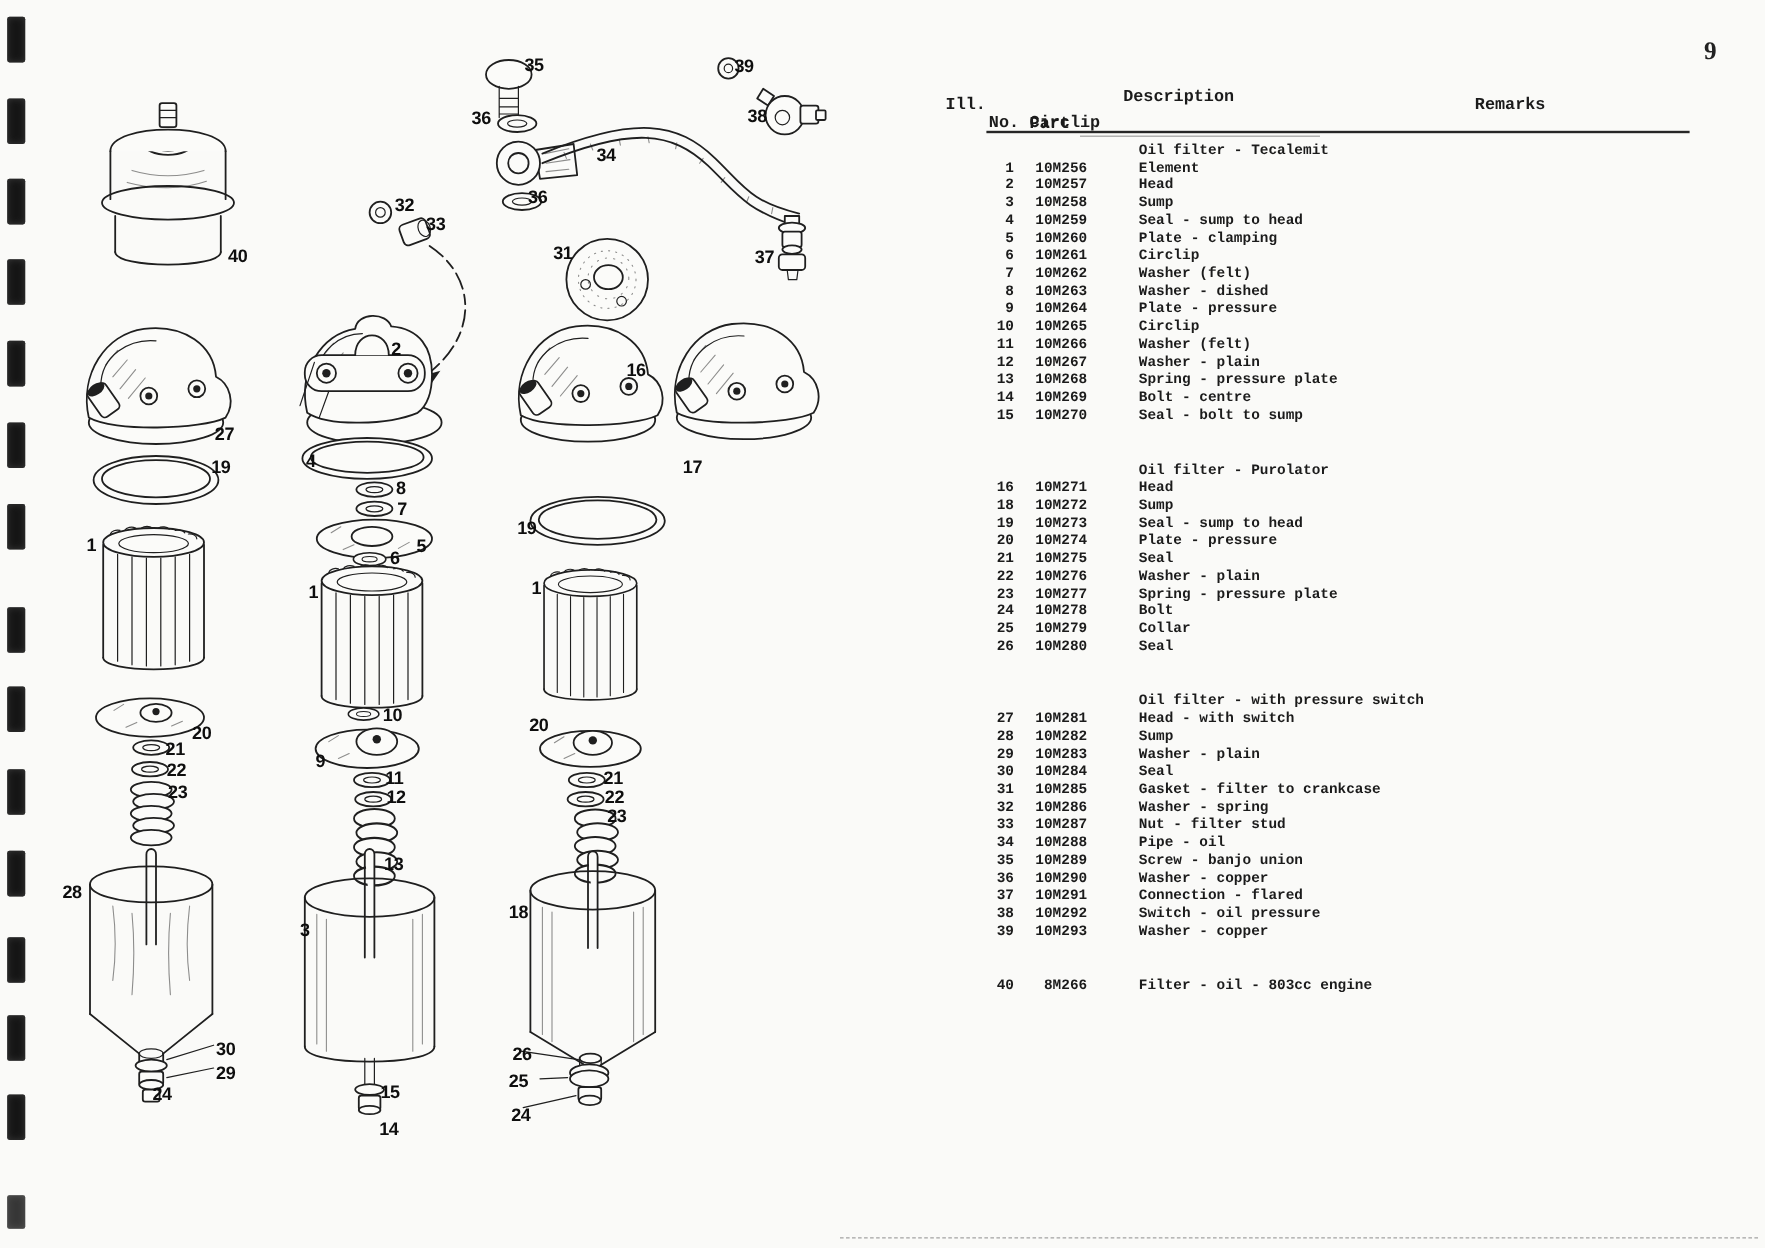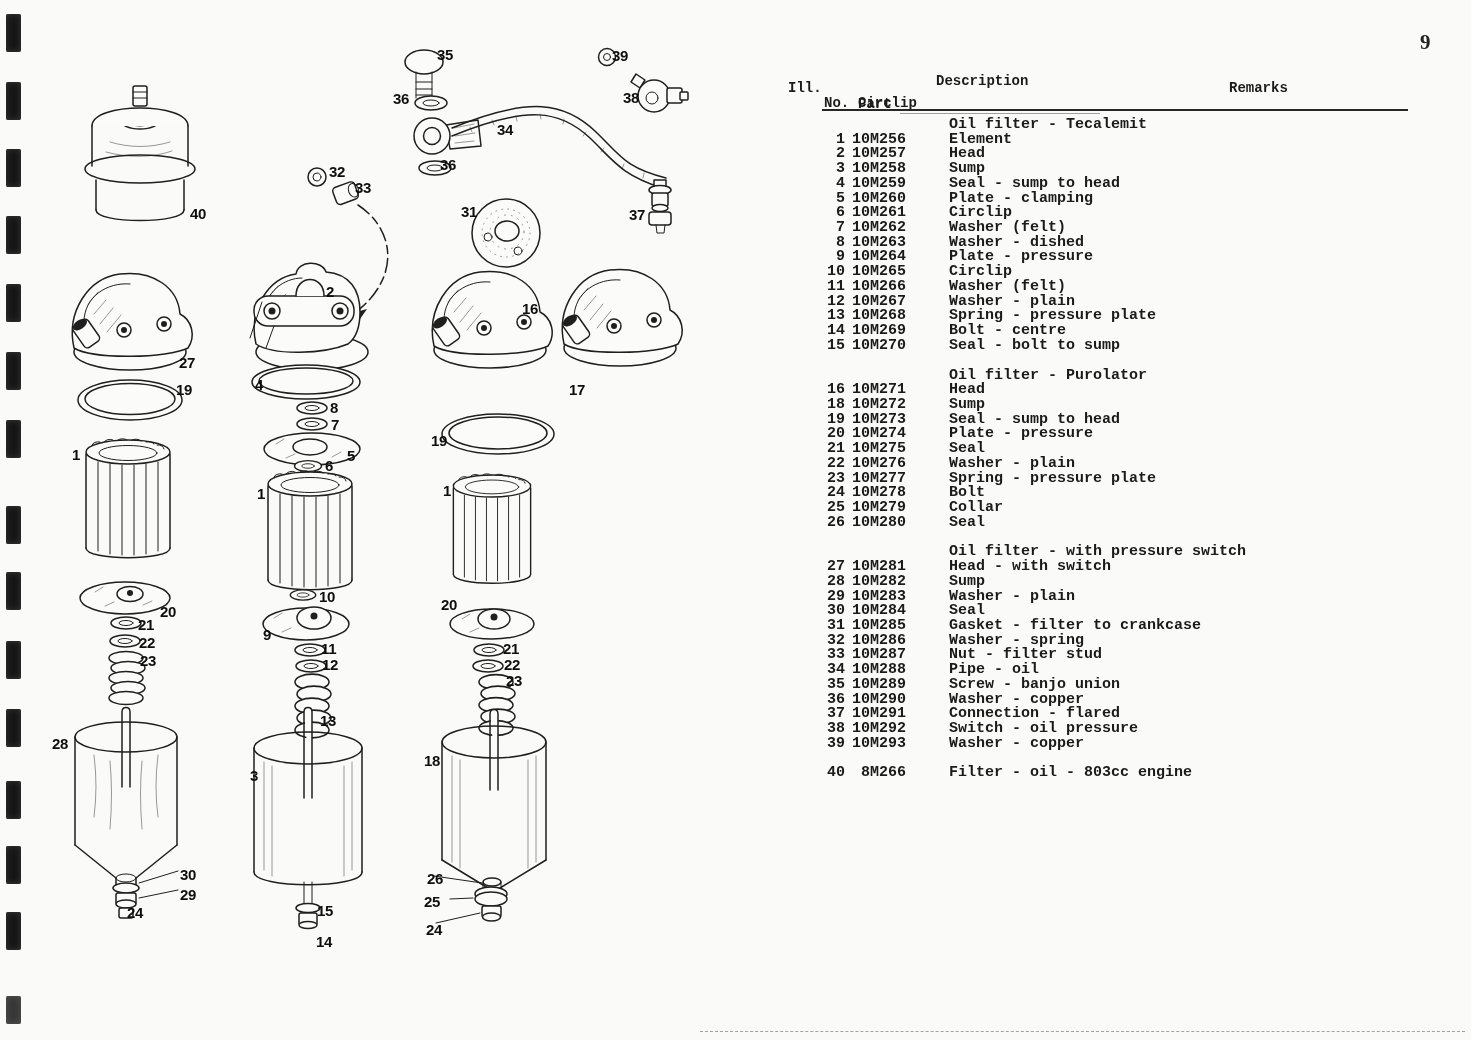--- a/index.html
+++ b/index.html
@@ -7,31 +7,31 @@
   .page{position:relative;width:1471px;height:1040px;background:#fafaf8;overflow:hidden;
         font-family:"Liberation Sans",sans-serif;color:#1a1a1a;}
   
   .hole{position:absolute;left:6px;width:15px;height:38px;background:#161616;border-radius:2px;
         box-shadow:inset 0 0 6px #3a3a3a;}
   
   .pageno{position:absolute;left:1420px;top:30px;font-family:"Liberation Serif",serif;
           font-weight:700;font-size:21px;color:#222;}
   
   .ptable{position:absolute;left:822px;top:118px;width:640px;
-          font-family:"Liberation Mono",monospace;font-weight:700;font-size:15px;
+          font-family:"Liberation Mono",monospace;font-weight:700;font-size:12px;
           line-height:14.72px;color:#1b1b1b;white-space:pre;}
   .thead span{position:absolute;font-family:"Liberation Mono",monospace;font-weight:700;
           font-size:14px;color:#1b1b1b;}
   .rule{position:absolute;left:822px;top:109px;width:586px;height:2.4px;background:#262626;}
   .rule2{position:absolute;left:900px;top:113px;width:200px;height:1px;background:#555;opacity:.55;}
   .trow{display:flex;}
   .trow .c1{display:inline-block;width:23px;text-align:right;flex:none;}
   .trow .c2{display:inline-block;width:57px;text-align:right;flex:none;margin-left:4px;}
   .trow .c3{display:inline-block;margin-left:43px;flex:none;}
-  .tsection + .tsection{margin-top:15px;}
+  .tsection + .tsection{margin-top:31px;}
   
   .diagram{position:absolute;left:0;top:0;width:820px;height:1040px;}
   .callout{position:absolute;font-family:"Liberation Sans",sans-serif;font-weight:700;
            font-size:15px;color:#0e0e0e;letter-spacing:-0.3px;}
   .art path,.art ellipse,.art circle,.art rect{stroke:#1f1f1f;stroke-width:1.5;fill:none;
            stroke-linecap:round;stroke-linejoin:round;}
   .art .wh{fill:#fbfbf9;}
   .art .dk{fill:#1f1f1f;stroke:none;}
   .art .thin{stroke-width:1;}
   .art .lt{stroke-width:.9;opacity:.5;}

